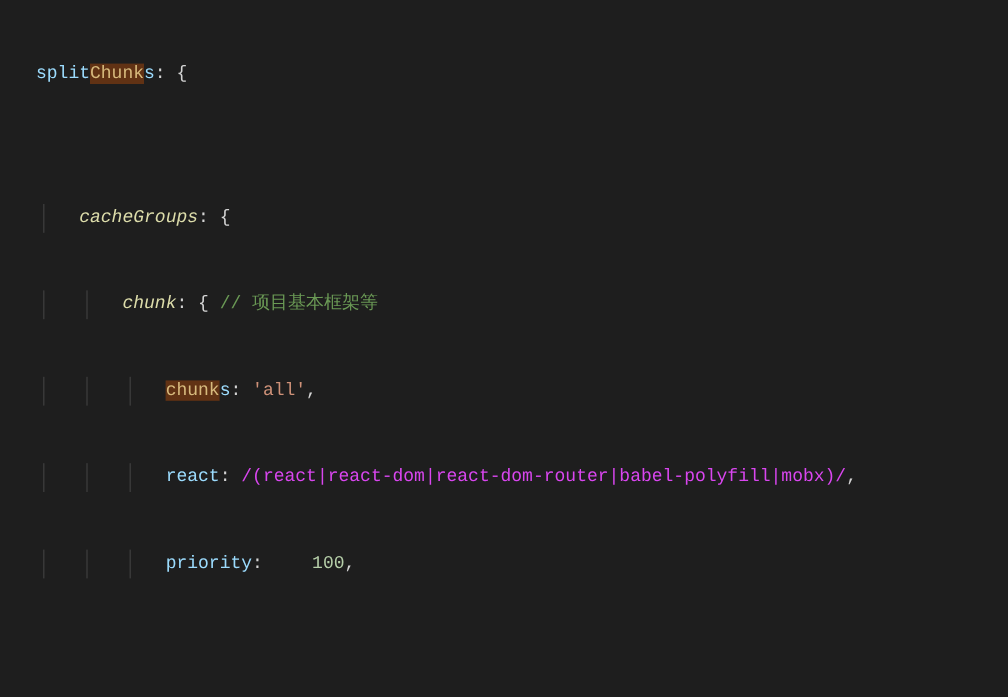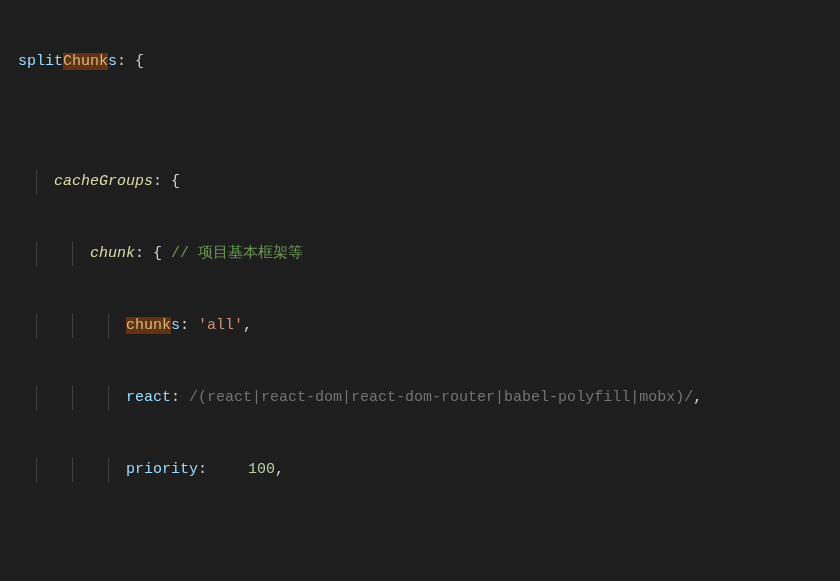--- a/index.html
+++ b/index.html
@@ -11,28 +11,28 @@
     color: #d4d4d4;
     width: 840px;
     height: 581px;
     overflow: hidden;
   }
   .editor {
     padding: 2px 0 0 0;
     line-height: 24px;
     white-space: pre;
   }
-  .line { position: relative; padding-left: 18px; }
+  .line { position: relative; padding-left: 30px; }
   .ind { display:inline-block; }
   .key      { color: #9cdcfe; }
   .key-call { color: #dcdcaa; font-style: italic; }
   .punct    { color: #d4d4d4; }
   .comment  { color: #6a9955; }
   .string   { color: #ce9178; }
-  .regex    { color: #737373; }
+  .regex    { color: #d946ef; }
   .number   { color: #b5cea8; margin-left: 32px; }
   .hl       { background: #613214; color: #d7ba7d; }
   .guide {
     position: absolute;
     top: 0; bottom: 0;
     width: 0;
     border-left: 1px solid #404040;
   }
   .g2 { left: calc(18px + 2ch); }
   .g6 { left: calc(18px + 6ch); }

